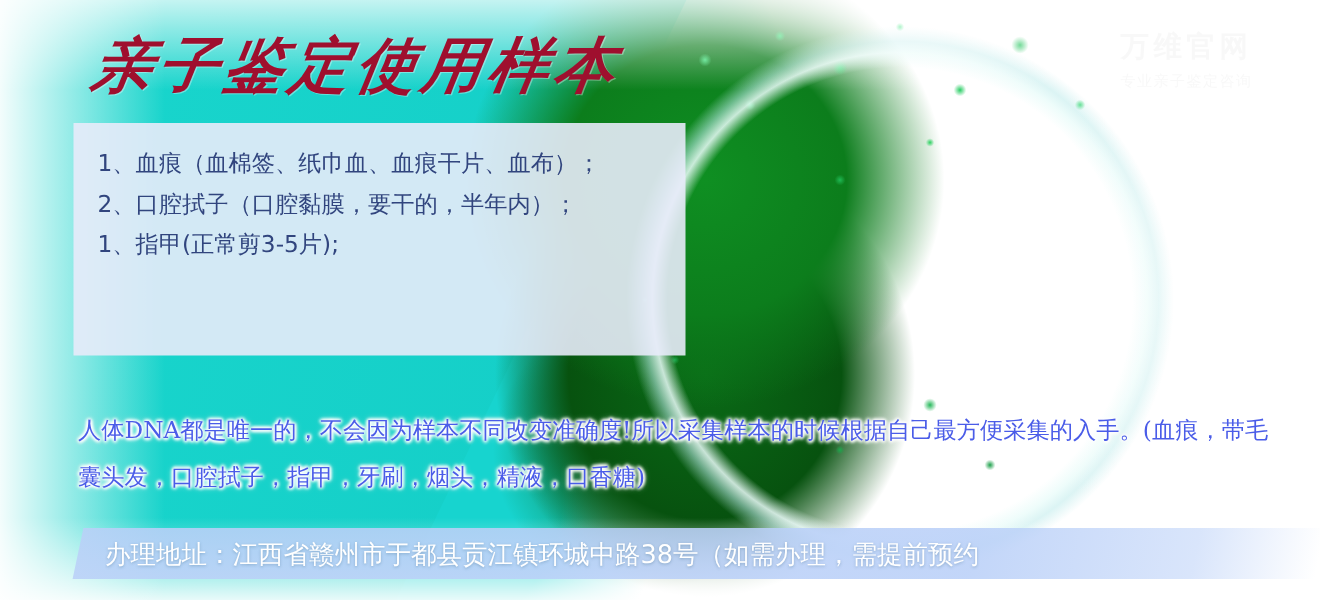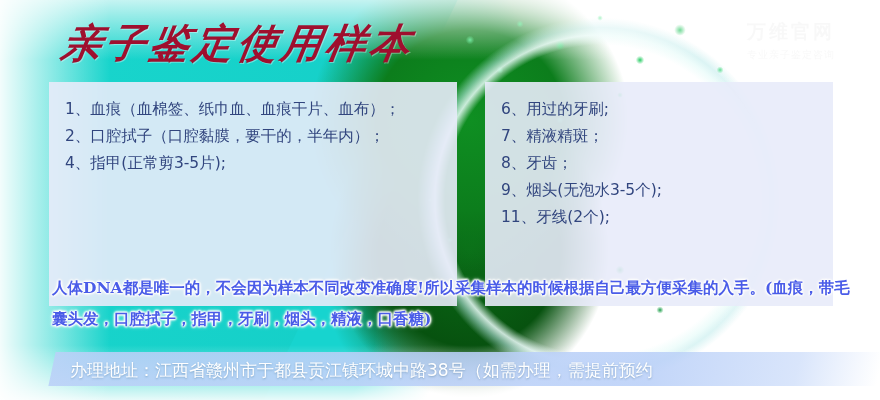--- a/index.html
+++ b/index.html
@@ -83,41 +83,41 @@
     font-family:"DejaVu Sans","Liberation Sans",sans-serif;
     font-size:40px;font-weight:bold;font-style:italic;
     color:#9f0f2e;
     letter-spacing:4px;
     transform:skewX(-9deg);
     text-shadow:1px 1px 0 rgba(255,255,255,.35);
     white-space:nowrap;
   }
 
   
-  .panels{position:absolute;left:49px;top:82px;width:784px;height:224px;display:flex;gap:28px;}
+  .panels{position:absolute;left:49px;top:82px;width:784px;height:155px;display:flex;gap:28px;}
   .panel{
     background:rgba(232,235,250,.90);
     box-sizing:border-box;
     padding:14px 14px 10px 16px;
   }
   .panel-left{width:408px;}
   .panel-right{width:348px;}
   .sample-line{
     color:#31457e;
     font-size:15.5px;
     line-height:27px;
     white-space:nowrap;
     font-family:"DejaVu Sans","Liberation Sans",sans-serif;
   }
 
   
   .note{
     position:absolute;left:52px;top:272px;width:800px;
     font-family:"DejaVu Serif","Liberation Serif",serif;
-    font-weight:bold;
+    font-weight:normal;
     font-size:15.5px;
     line-height:31px;
     color:#4a5ce8;
     text-shadow:
       0 0 3px #ffffff, 0 0 3px #ffffff, 0 0 5px #ffffff,
       1px 0 2px #ffffff, -1px 0 2px #ffffff, 0 1px 2px #ffffff, 0 -1px 2px #ffffff;
   }
 
   
   .addr-bar{
@@ -152,30 +152,23 @@
     <div class="wm-sub">专业亲子鉴定咨询</div>
   </div>
 
   <div class="title">亲子鉴定使用样本</div>
 
   <div class="panels">
 
     <div class="panel panel-left">
       <div class="sample-line">1、血痕（血棉签、纸巾血、血痕干片、血布）；</div>
       <div class="sample-line">2、口腔拭子（口腔黏膜，要干的，半年内）；</div>
-      <div class="sample-line">4、指甲(正常剪3-5片);</div>
+      <div class="sample-line">1、指甲(正常剪3-5片);</div>
     </div>
 
-    <div class="panel panel-right">
-      <div class="sample-line">6、用过的牙刷;</div>
-      <div class="sample-line">7、精液精斑；</div>
-      <div class="sample-line">8、牙齿；</div>
-      <div class="sample-line">9、烟头(无泡水3-5个);</div>
-      <div class="sample-line">11、牙线(2个);</div>
-    </div>
 
   </div>
 
   <div class="note">人体DNA都是唯一的，不会因为样本不同改变准确度!所以采集样本的时候根据自己最方便采集的入手。(血痕，带毛囊头发，口腔拭子，指甲，牙刷，烟头，精液，口香糖)</div>
 
   <div class="addr-bar"></div>
   <div class="addr-text">办理地址：江西省赣州市于都县贡江镇环城中路38号（如需办理，需提前预约</div>
 
 </div>
 

